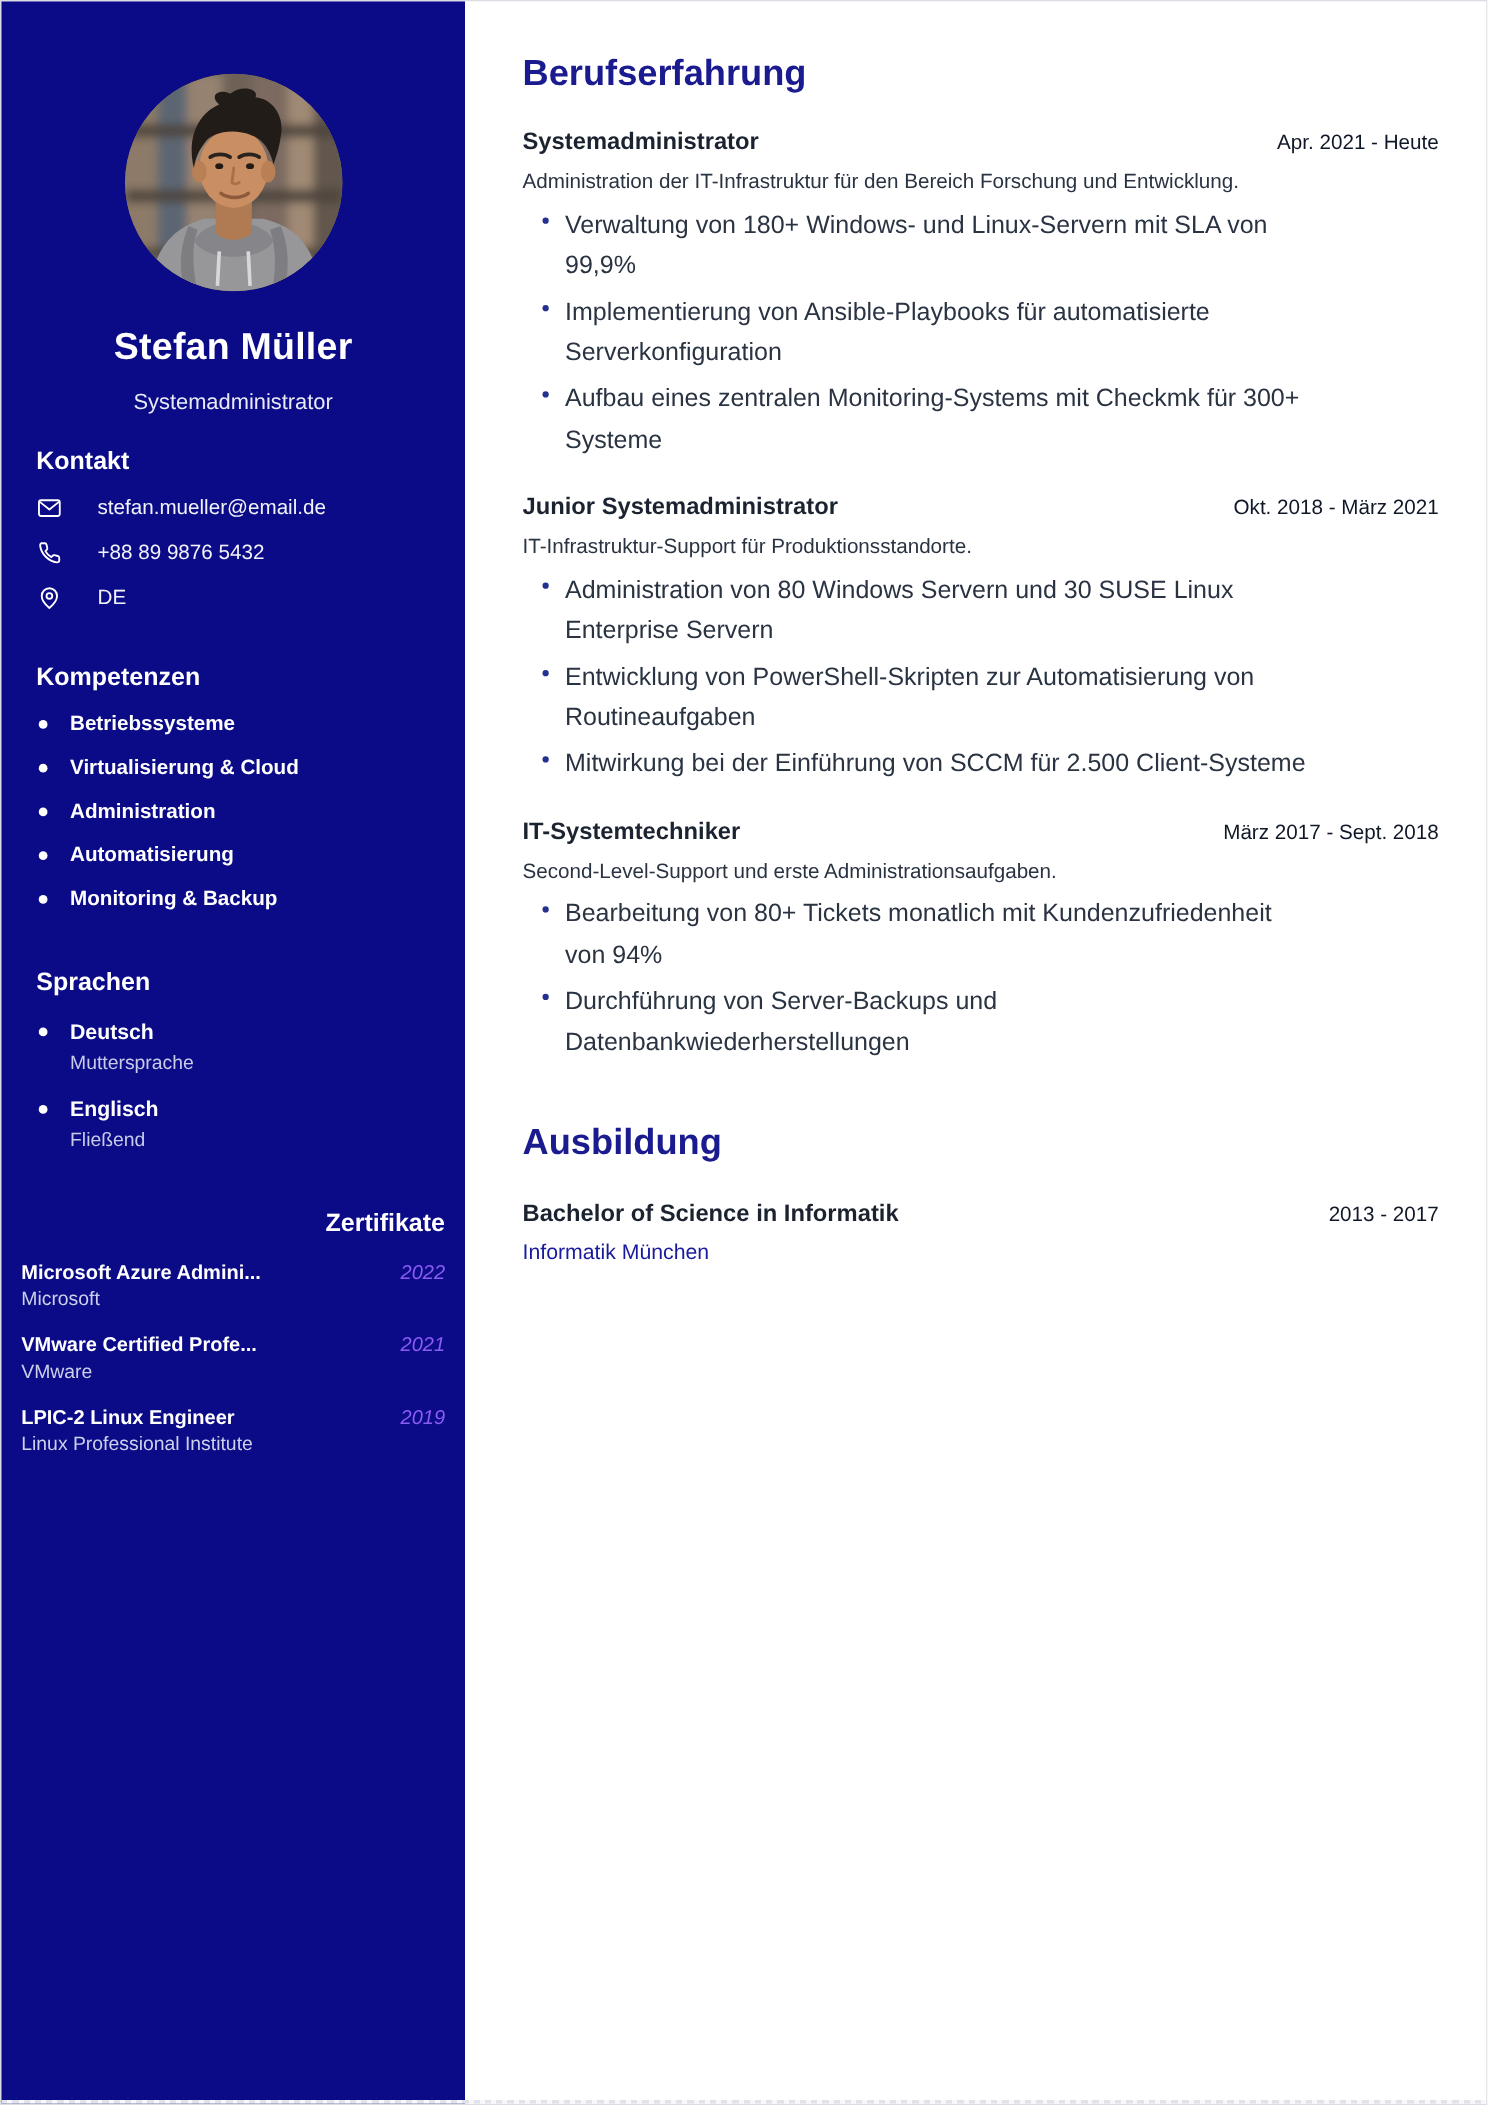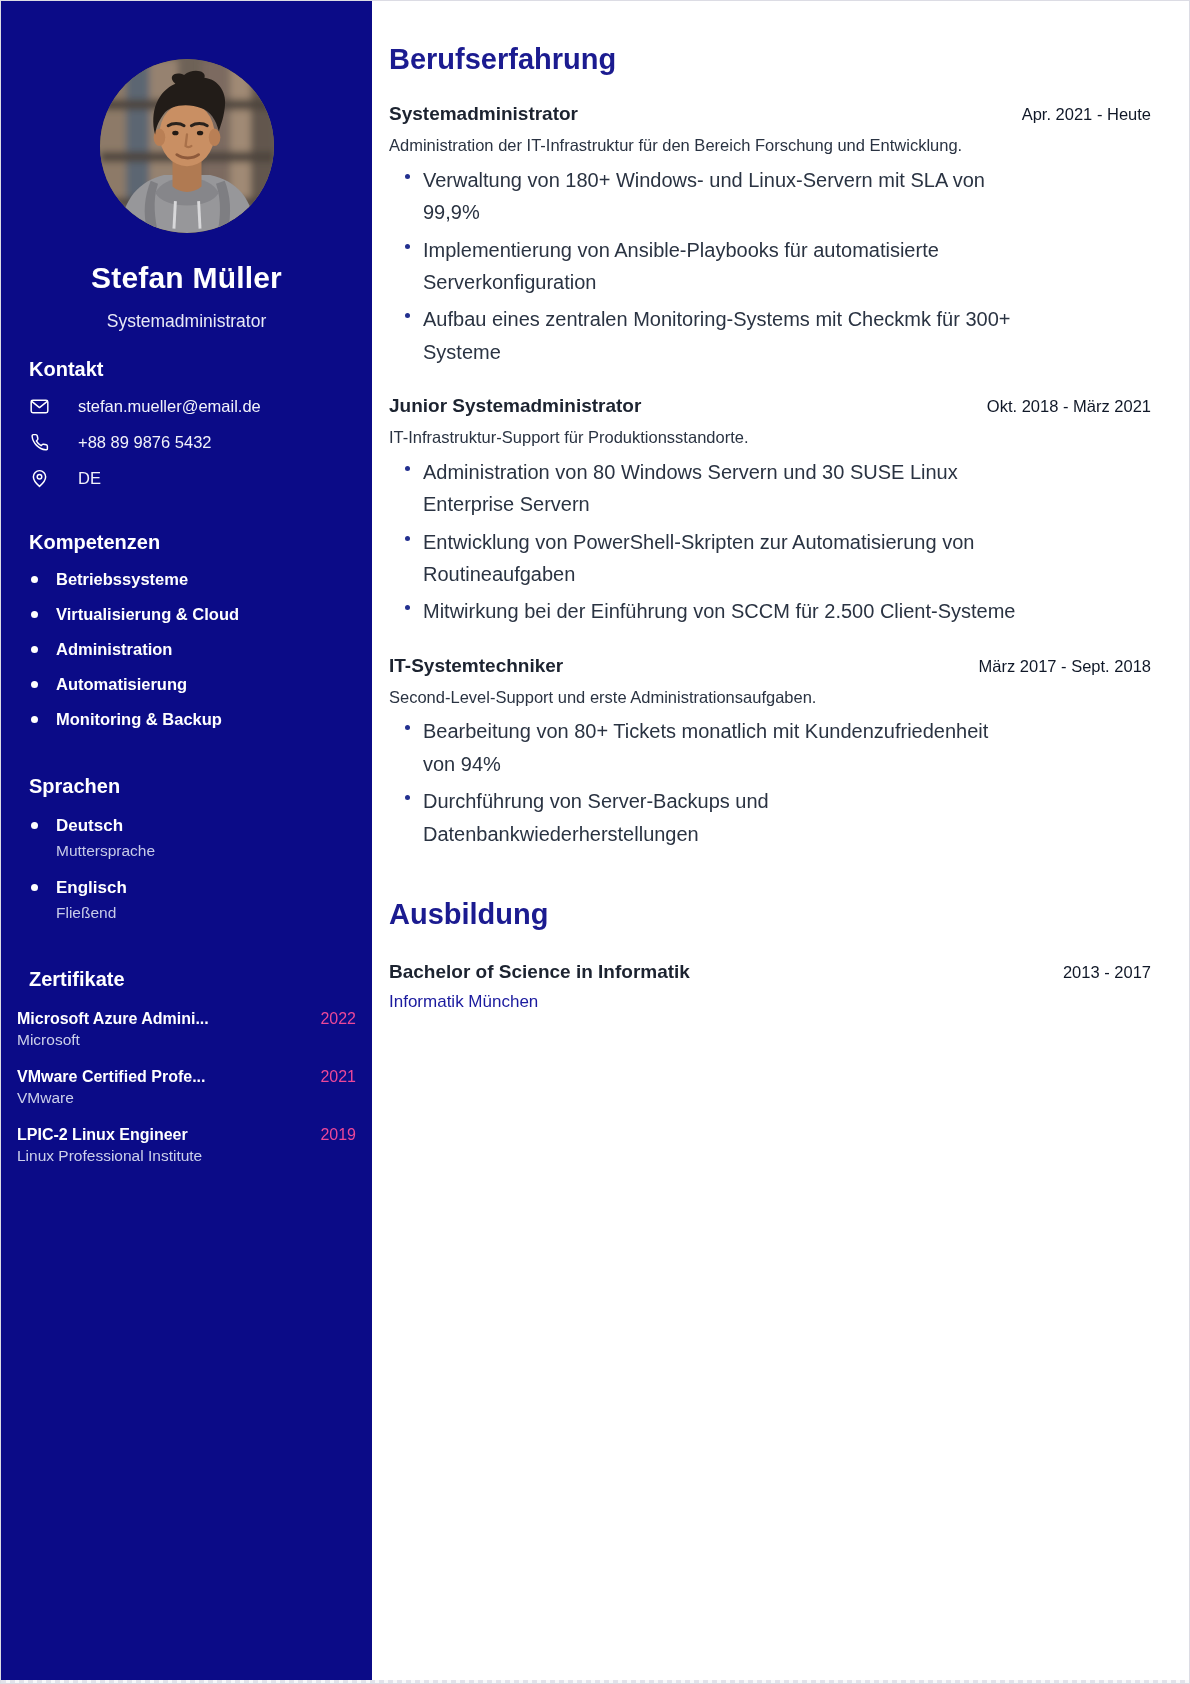--- a/index.html
+++ b/index.html
@@ -36,28 +36,28 @@
   .skills-section { margin-top:42px; }
   .dot-list { list-style:none; margin:4px 0 0; padding:0; }
   .dot-list li { position:relative; padding-left:27px; margin-top:16px; font-size:16.5px; font-weight:600; color:#ffffff; }
   .dot-list li::before { content:""; position:absolute; left:2px; top:6px; width:7px; height:7px; border-radius:50%; background:#ffffff; }
   .lang-section { margin-top:46px; }
   .lang-item { position:relative; padding-left:27px; margin-top:18px; }
   .lang-item::before { content:""; position:absolute; left:2px; top:6px; width:7px; height:7px; border-radius:50%; background:#ffffff; }
   .lang-name { font-size:17px; font-weight:700; color:#ffffff; }
   .lang-level { font-size:15.5px; color:#c7cbe8; margin-top:6px; }
   .cert-section { margin-top:46px; }
-  .cert-section .side-heading { padding:0 28px; }
+  .cert-section .side-heading { padding:0 16px;text-align:right; }
   .cert-item { padding:0 16px; margin-top:19px; }
   .cert-top { display:flex; justify-content:space-between; align-items:baseline; gap:10px; }
   .cert-name { font-size:16px; font-weight:700; color:#ffffff; white-space:nowrap; overflow:hidden; }
-  .cert-year { font-size:16px; color:#ec4899; flex:0 0 auto; }
+  .cert-year { font-size:16px; color:#8b5cf6; flex:0 0 auto;font-style:italic; }
   .cert-issuer { font-size:15.5px; color:#ccd0ea; margin-top:3px; }
   
-  .main { flex:1; padding:42px 38px 0 17px; box-sizing:border-box; color:#2a3342; }
+  .main { flex:1; padding:42px 38px 0 30px; box-sizing:border-box; color:#2a3342;margin-left:16px; }
   .h1 { font-size:29px; font-weight:700; color:#1b1b90; margin:0; }
   .job { margin-top:27px; }
   .job-head, .edu-head { display:flex; justify-content:space-between; align-items:baseline; gap:16px; }
   .job-title, .edu-title { font-size:19px; font-weight:700; color:#1c2330; }
   .job-dates, .edu-dates { font-size:16.5px; color:#101828; white-space:nowrap; }
   .job-desc { font-size:16.5px; line-height:1.62; margin-top:7px; max-width:600px; color:#2a3342; }
   .bullets { list-style:none; margin:2px 0 0; padding:0; }
   .bullets li { position:relative; padding-left:34px; margin-top:5px; font-size:20px; line-height:1.62; color:#2a3342; max-width:634px; box-sizing:border-box; }
   .bullets li::before { content:""; position:absolute; left:16px; top:10px; width:5px; height:5px; border-radius:50%; background:#23308f; }
   .edu-h1 { margin-top:48px; }

